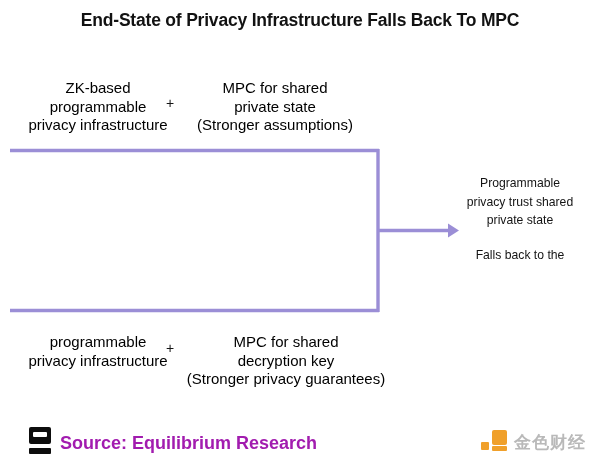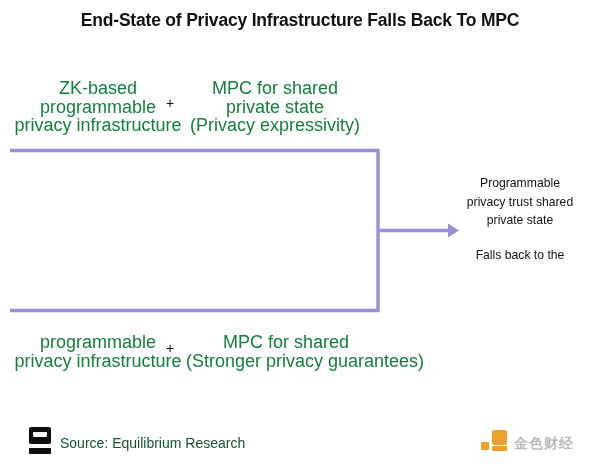--- a/index.html
+++ b/index.html
@@ -28,23 +28,23 @@
     font-weight: bold;
     letter-spacing: -0.2px;
     color: #121212;
     white-space: nowrap;
   }
 
   
   .node {
     position: absolute;
     text-align: center;
-    font-size: 18px;
+    font-size: 15px;
     line-height: 18.5px;
-    color: #15803d;
+    color: #000000;
   }
   .node-line { display: block; white-space: nowrap; }
 
   .node-zk   { left: 8px;   top: 79px;  width: 180px; }
   .node-mpc1 { left: 190px; top: 79px;  width: 170px; }
   .node-fhe  { left: 8px;   top: 333px; width: 180px; }
   .node-mpc2 { left: 186px; top: 333px; width: 200px; }
 
   .plus {
     position: absolute;
@@ -113,23 +113,23 @@
     width: 22px;
     height: 6px;
     background: #0d0d0d;
     border-radius: 1px;
   }
   .source-text {
     position: absolute;
     left: 60px;
     top: 443px;
     transform: translateY(-50%);
-    font-size: 14px;
-    font-weight: normal;
-    color: #14532d;
+    font-size: 18px;
+    font-weight: bold;
+    color: #a21caf;
     white-space: nowrap;
   }
 
   
   .watermark {
     position: absolute;
     left: 481px;
     top: 428px;
     width: 112px;
     height: 30px;
@@ -145,21 +145,21 @@
     position: absolute;
     background: #f0a02a;
   }
   .wm-sq-1 { left: 0px;  top: 12px; width: 8px;  height: 8px;  border-radius: 1px; }
   .wm-sq-2 { left: 11px; top: 0px;  width: 15px; height: 15px; border-radius: 2px; }
   .wm-sq-3 { left: 11px; top: 16px; width: 15px; height: 5px;  border-radius: 1px; }
   .wm-text {
     position: absolute;
     left: 33px;
     top: 3px;
-    font-size: 14px;
+    font-size: 17px;
     line-height: 24px;
     letter-spacing: 1px;
     color: #b9b9b9;
     font-weight: bold;
     white-space: nowrap;
   }
 </style>
 </head>
 <body>
 
@@ -182,32 +182,33 @@
   <span class="node-line">ZK-based</span>
   <span class="node-line">programmable</span>
   <span class="node-line">privacy infrastructure</span>
 </div>
 
 <div class="plus plus-top">+</div>
 
 <div class="node node-mpc1">
   <span class="node-line">MPC for shared</span>
   <span class="node-line">private state</span>
-  <span class="node-line">(Privacy expressivity)</span>
+  <span class="node-line">(Stronger assumptions)</span>
 </div>
 
 <div class="node node-fhe">
   <span class="node-line">programmable</span>
   <span class="node-line">privacy infrastructure</span>
 </div>
 
 <div class="plus plus-bottom">+</div>
 
 <div class="node node-mpc2">
   <span class="node-line">MPC for shared</span>
+  <span class="node-line">decryption key</span>
   <span class="node-line">(Stronger privacy guarantees)</span>
 </div>
 
 <div class="out out-a">
   <span class="node-line">Programmable</span>
   <span class="node-line">privacy trust shared</span>
   <span class="node-line">private state</span>
 </div>
 
 <div class="out out-b">

